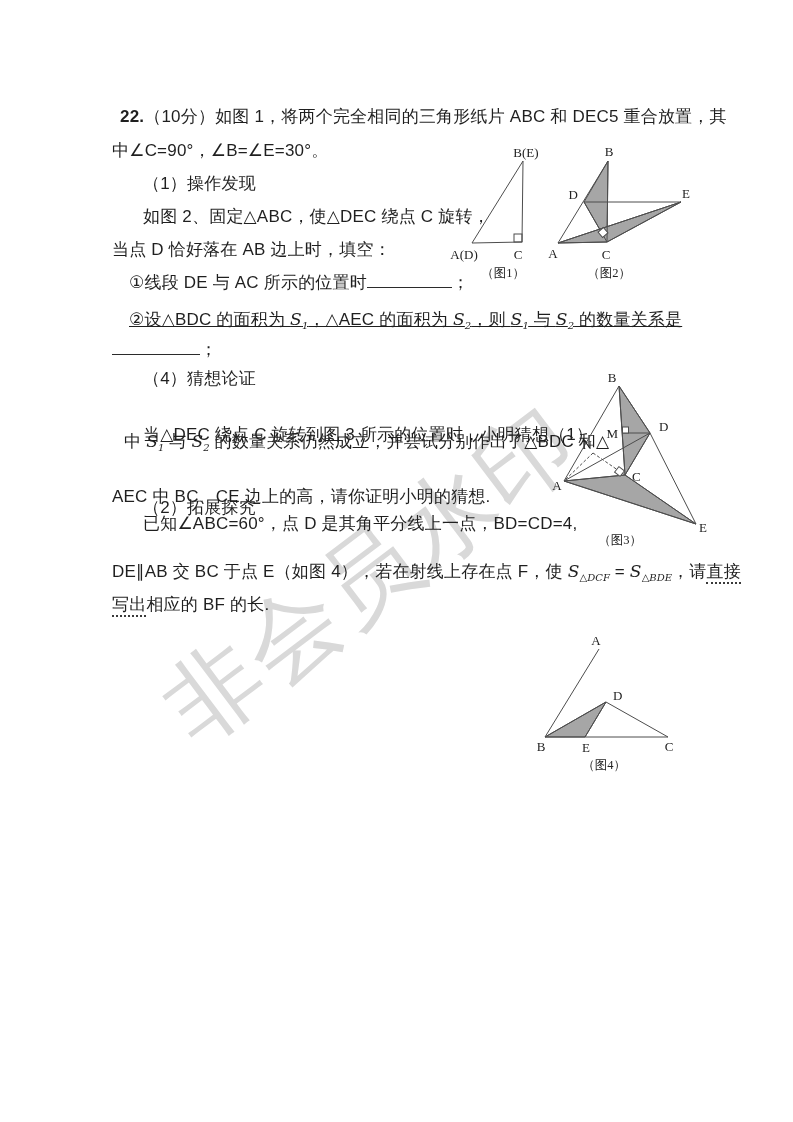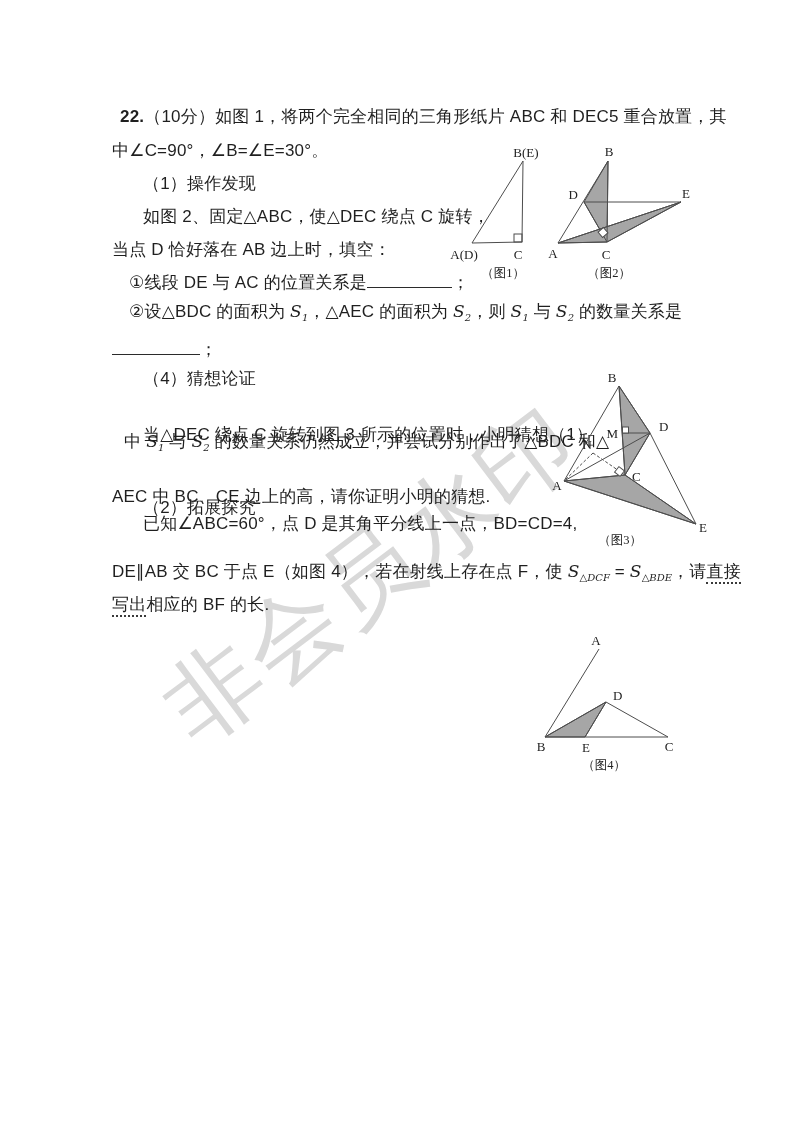--- a/index.html
+++ b/index.html
@@ -33,22 +33,22 @@
   <div class="watermark">非会员水印</div>
 
   <div class="content">
 
     <div>
         <div class="tline" style="left: 120px; top: 105px;"><span class="b">22.</span><span>（10分）如图 1，将两个完全相同的三角形纸片 ABC 和 DEC5 重合放置，其</span></div>
         <div class="tline" style="left: 112px; top: 139px; text-align: center;"><span>中∠C=90°，∠B=∠E=30°。</span></div>
         <div class="tline" style="left: 143px; top: 172px;"><span>（1）操作发现</span></div>
         <div class="tline" style="left: 143px; top: 205px;"><span>如图 2、固定△ABC，使△DEC 绕点 C 旋转，</span></div>
         <div class="tline" style="left: 112px; top: 238px;"><span>当点 D 恰好落在 AB 边上时，填空：</span></div>
-        <div class="tline" style="left: 129px; top: 271px;"><span>①线段 DE 与 AC 的位置关系是</span><span class="blank" style="width: 85px;"></span><span>；</span></div>
-        <div class="tline" style="left: 129px; top: 300px;"><span>②设△BDC 的面积为 </span><span class="math">S<sub>1</sub></span><span>，△AEC 的面积为 </span><span class="math">S<sub>2</sub></span><span>，则 </span><span class="math">S<sub>1</sub></span><span> 与 </span><span class="math">S<sub>2</sub></span><span> 的数量关系是</span></div>
+        <div class="tline" style="left: 129px; top: 271px;"><span>①线段 DE 与 AC 所示的位置时</span><span class="blank" style="width: 85px;"></span><span>；</span></div>
+        <div class="tline" style="left: 129px; top: 308px; text-decoration: underline;"><span>②设△BDC 的面积为 </span><span class="math">S<sub>1</sub></span><span>，△AEC 的面积为 </span><span class="math">S<sub>2</sub></span><span>，则 </span><span class="math">S<sub>1</sub></span><span> 与 </span><span class="math">S<sub>2</sub></span><span> 的数量关系是</span></div>
         <div class="tline" style="left: 112px; top: 338px;"><span class="blank" style="width: 88px;"></span><span>；</span></div>
         <div class="tline" style="left: 143px; top: 367px;"><span>（4）猜想论证</span></div>
         <div class="tline" style="left: 143px; top: 399px; margin-top: 24px;"><span>当△DEC 绕点 C 旋转到图 3 所示的位置时，小明猜想（1）</span></div>
         <div class="tline" style="left: 112px; top: 430px; margin-left: 12px;"><span>中 </span><span class="math">S<sub>1</sub></span><span> 与 </span><span class="math">S<sub>2</sub></span><span> 的数量关系仍然成立，并尝试分别作出了△BDC 和△</span></div>
         <div class="tline" style="left: 112px; top: 485px;"><span>AEC 中 BC、CE 边上的高，请你证明小明的猜想.</span></div>
         <div class="tline" style="left: 143px; top: 496px;"><span>（2）拓展探究</span></div>
         <div class="tline" style="left: 143px; top: 512px;"><span>已知∠ABC=60°，点 D 是其角平分线上一点，BD=CD=4,</span></div>
         <div class="tline" style="left: 112px; top: 560px;"><span>DE∥AB 交 BC 于点 E（如图 4），若在射线上存在点 F，使 </span><span class="math">S<sub>△DCF</sub></span><span> = </span><span class="math">S<sub>△BDE</sub></span><span>，请</span><span class="emph">直接</span></div>
         <div class="tline" style="left: 112px; top: 593px;"><span class="emph">写出</span><span>相应的 BF 的长.</span></div>
       </div>

